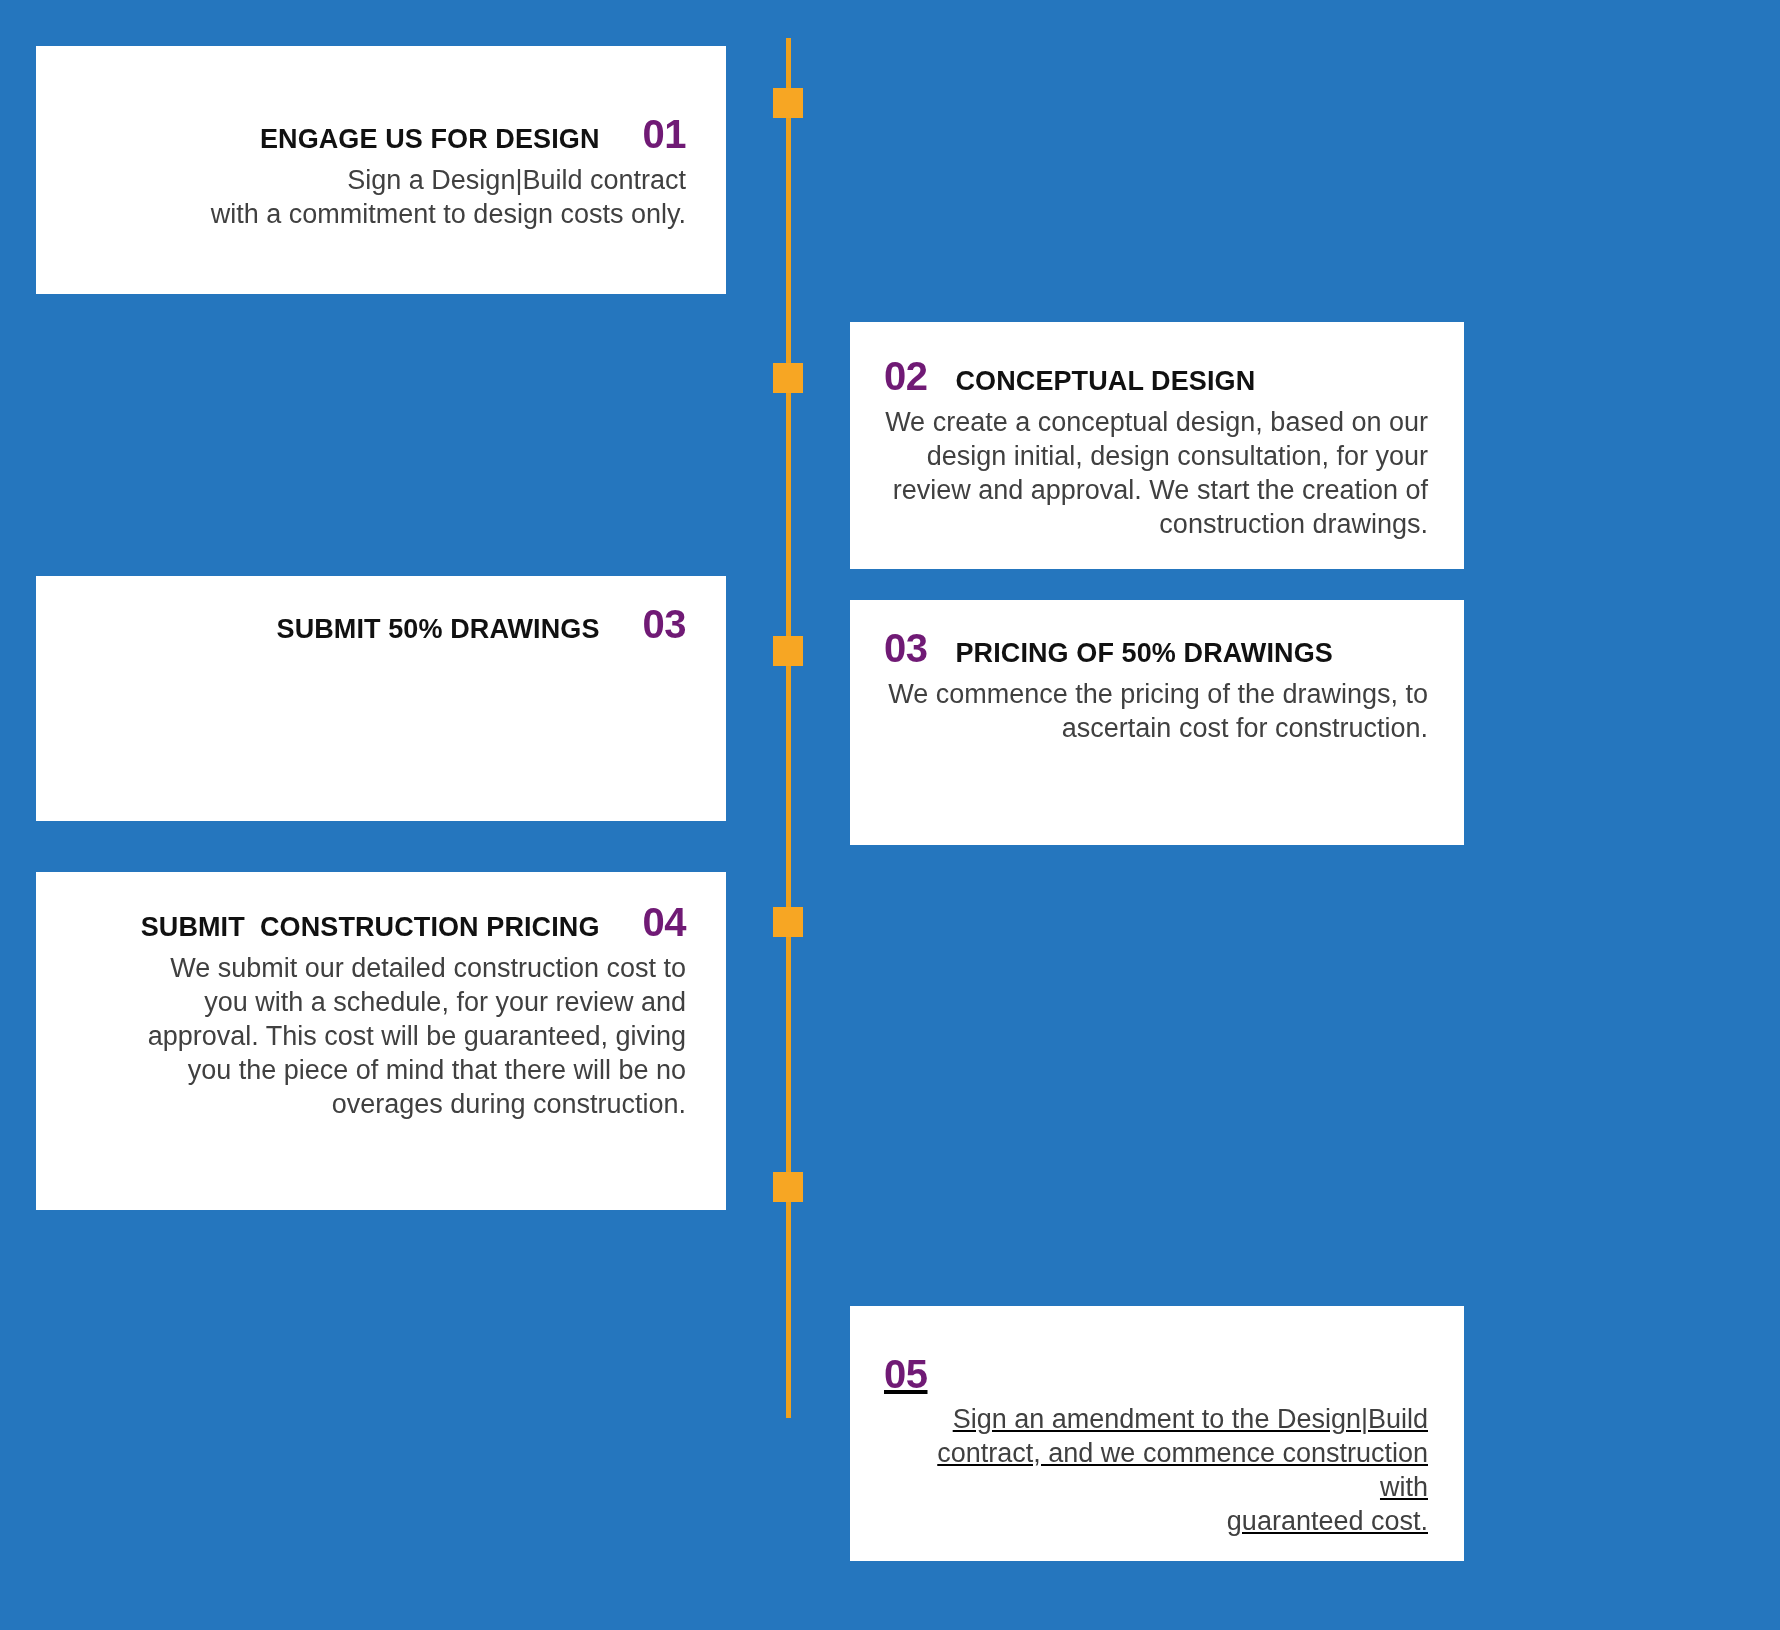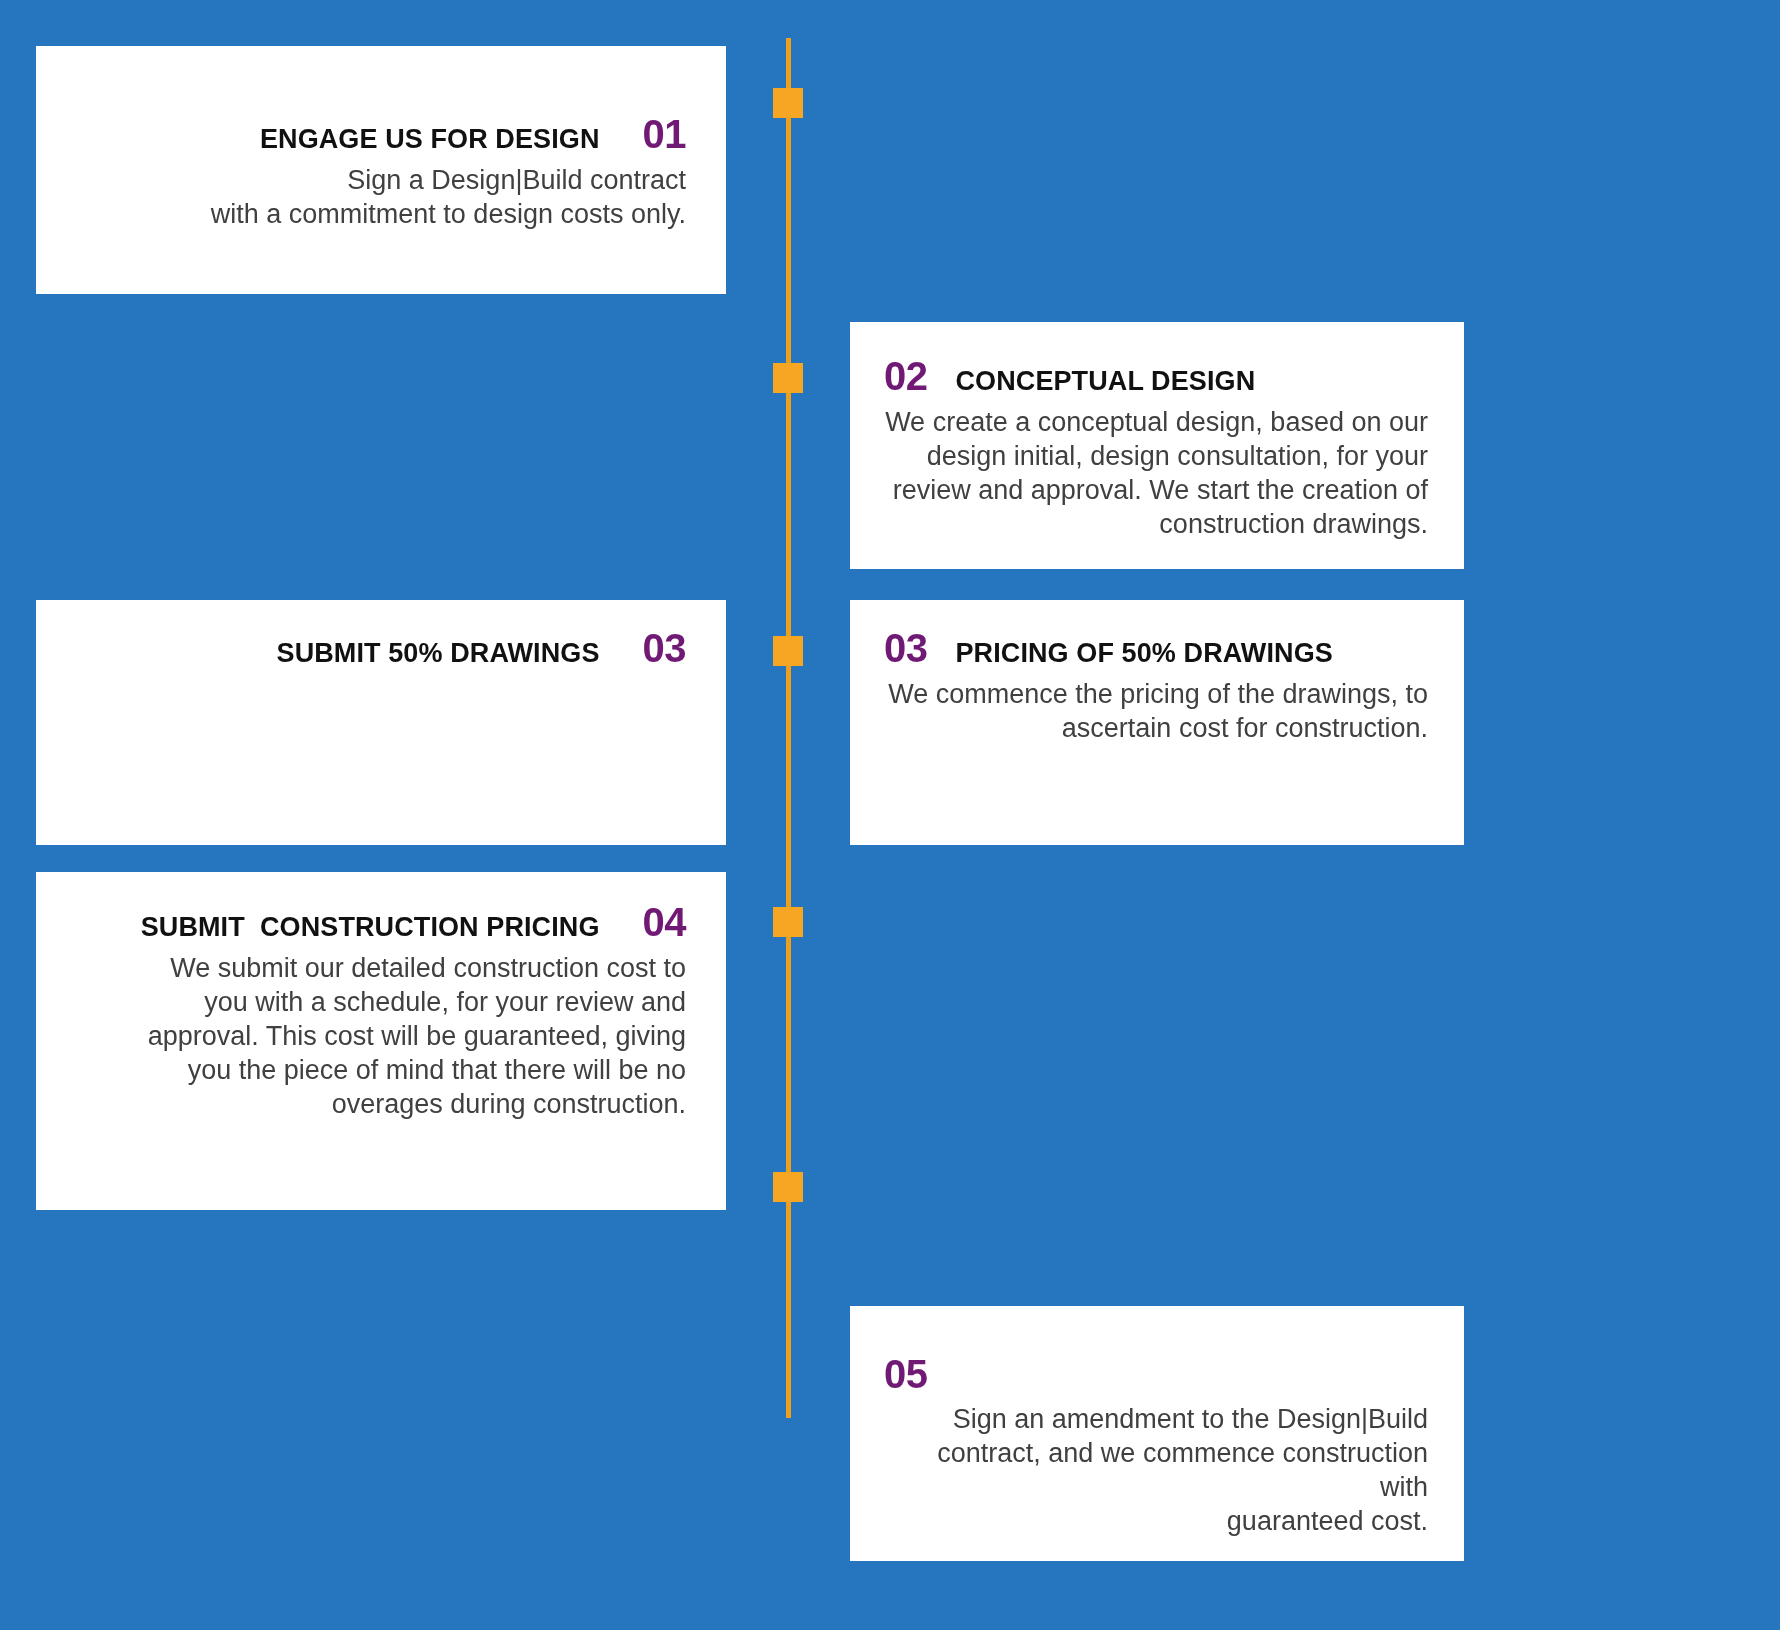--- a/index.html
+++ b/index.html
@@ -91,29 +91,29 @@
   .card-body {
     color: #404040;
     font-size: 27px;
     line-height: 1.26;
     white-space: pre-line;
   }
 
   
   #card1 { top: 46px;   height: 248px; }
   #card2 { top: 322px;  height: 247px; }
-  #card3 { top: 600px;  height: 245px; }
+  #card3 { top: 576px;  height: 245px; }
   #card4 { top: 600px;  height: 245px; }
   #card5 { top: 872px;  height: 338px; }
   #card6 { top: 1306px; height: 255px; }
 
   #card1 { padding-top: 68px; }
   #card3 { padding-top: 28px; }
   #card5 { padding-top: 30px; }
-  #card6 { padding-top: 48px; }
+  #card6 { padding-top: 48px; text-decoration: underline; }
   #card2 { padding-top: 34px; }
   #card4 { padding-top: 28px; }
 
   #m1 { top: 88px;   }
   #m2 { top: 363px;  }
   #m3 { top: 636px;  }
   #m4 { top: 907px;  }
   #m5 { top: 1172px; }
 </style>
 </head>

